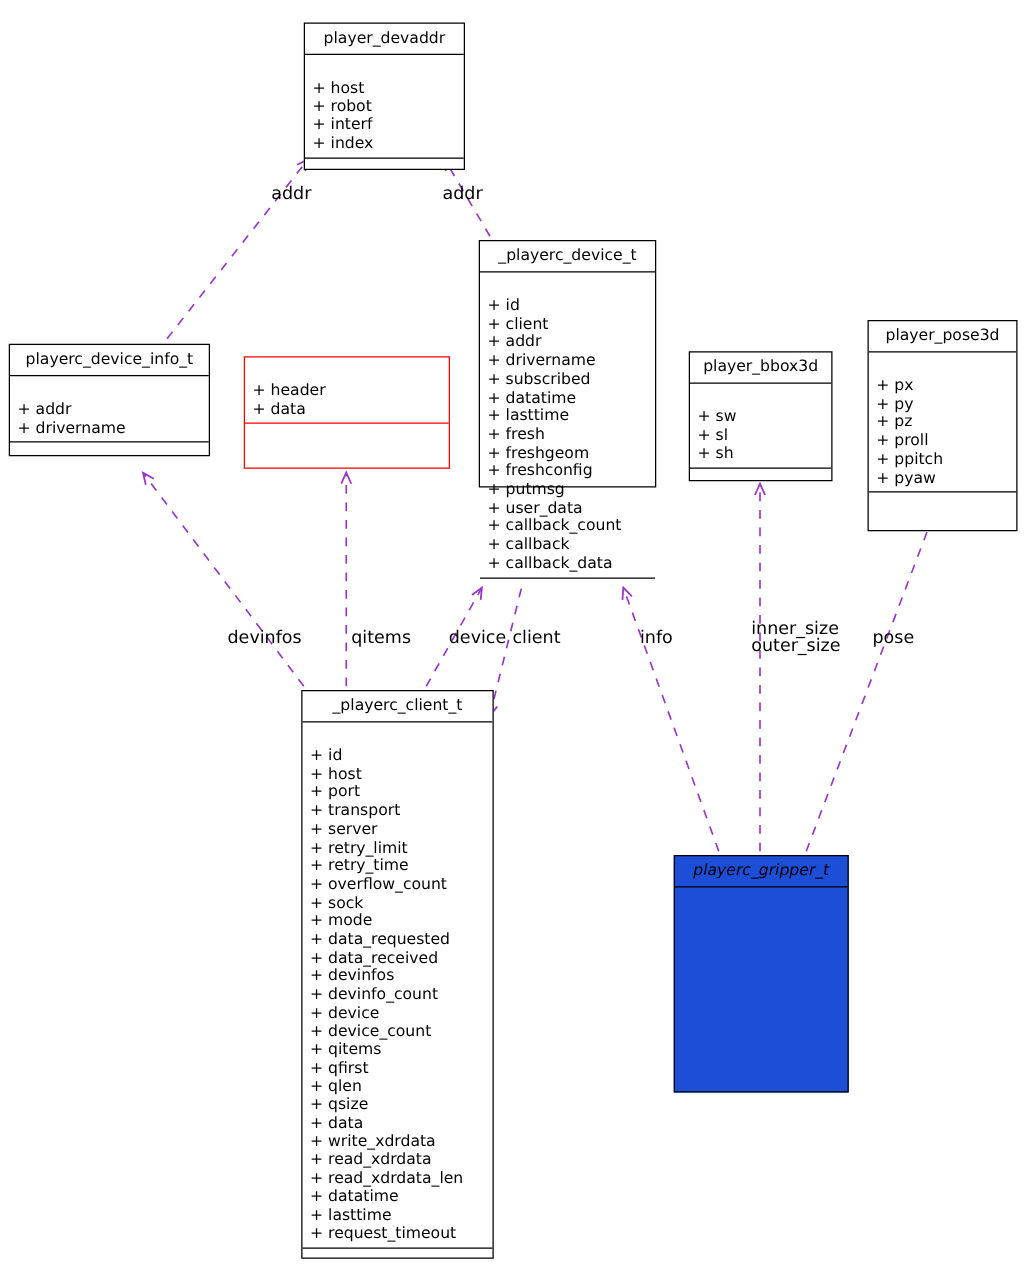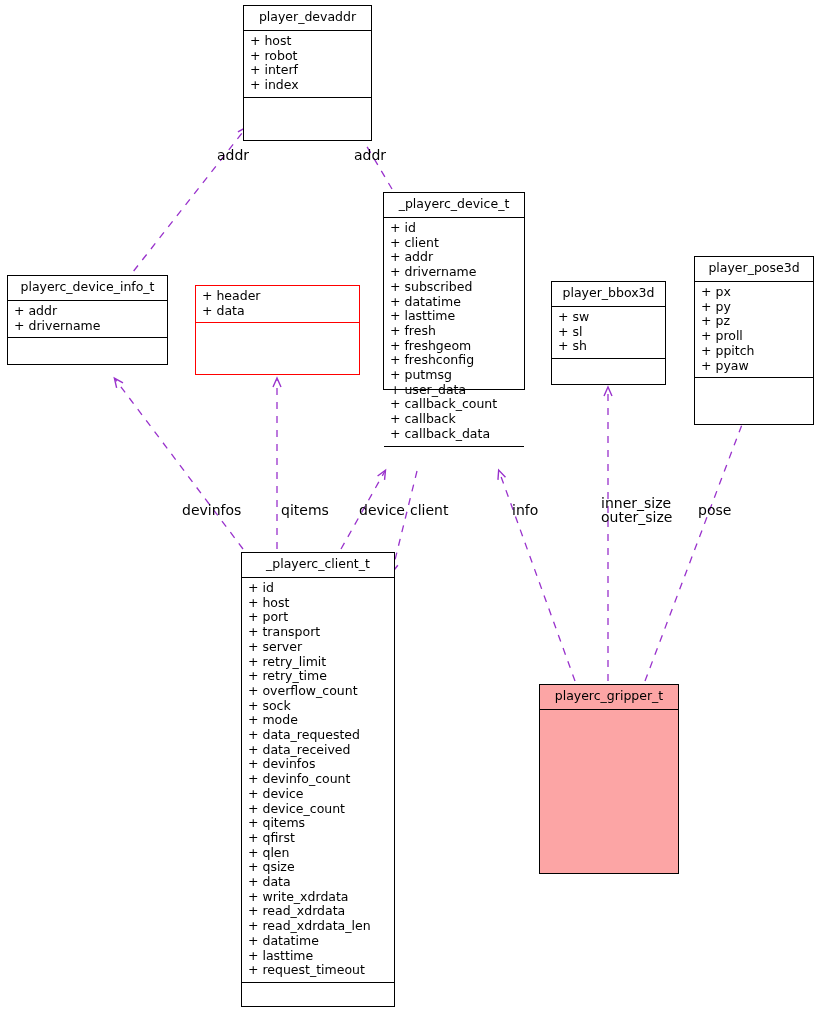--- a/index.html
+++ b/index.html
@@ -27,38 +27,40 @@
     position: absolute;
     box-sizing: border-box;
     border: 1px solid #000000;
     background: #ffffff;
     z-index: 5;
   }
   .uml-box.highlight {
     border-color: #ff0000;
   }
   .uml-box.shaded {
-    background: #fca5a5;
+    background: #1d4ed8;
+    font-style: italic;
   }
   .uml-title {
     box-sizing: border-box;
     text-align: center;
     font-size: 12.5px;
     color: #000000;
     padding: 3px 4px 4px 4px;
     border-bottom: 1px solid #000000;
     white-space: nowrap;
   }
   .uml-box.highlight > .uml-title {
     border-bottom-color: #ff0000;
   }
   .uml-attrs {
     box-sizing: border-box;
     padding: 3px 6px 4px 6px;
     border-bottom: 1px solid #000000;
+    margin-top: 16px;
   }
   .uml-box.highlight > .uml-attrs {
     border-bottom-color: #ff0000;
   }
   .uml-attr {
     font-size: 12.5px;
     color: #000000;
     line-height: 14.7px;
     white-space: nowrap;
   }
@@ -94,21 +96,21 @@
         <path d="M 277,549 L 277,379" fill="none" stroke="#9932cc" stroke-width="1.3" stroke-dasharray="7,7" marker-end="url(#openarrow)"></path>
         <path d="M 341,549 L 385,471" fill="none" stroke="#9932cc" stroke-width="1.3" stroke-dasharray="7,7" marker-end="url(#openarrow)"></path>
         <path d="M 417,471 L 392,572" fill="none" stroke="#9932cc" stroke-width="1.3" stroke-dasharray="7,7" marker-end="url(#openarrow)"></path>
         <path d="M 575,681 L 499,471" fill="none" stroke="#9932cc" stroke-width="1.3" stroke-dasharray="7,7" marker-end="url(#openarrow)"></path>
         <path d="M 608,681 L 608,388" fill="none" stroke="#9932cc" stroke-width="1.3" stroke-dasharray="7,7" marker-end="url(#openarrow)"></path>
         <path d="M 645,681 L 749,406" fill="none" stroke="#9932cc" stroke-width="1.3" stroke-dasharray="7,7" marker-end="url(#openarrow)"></path>
       </g>
   </svg>
 
   <div id="boxes">
-      <div class="uml-box" style="left: 243px; top: 5px; width: 129px; height: 136px;">
+      <div class="uml-box" style="left: 243px; top: 18px; width: 129px; height: 118px;">
         <div class="uml-title" style="height: 25px;">player_devaddr</div>
         <div class="uml-attrs">
           <div class="uml-attr">+ host</div>
           <div class="uml-attr">+ robot</div>
           <div class="uml-attr">+ interf</div>
           <div class="uml-attr">+ index</div>
         </div>
         <div class="uml-ops"></div>
       </div>
       <div class="uml-box" style="left: 383px; top: 192px; width: 142px; height: 198px;">

